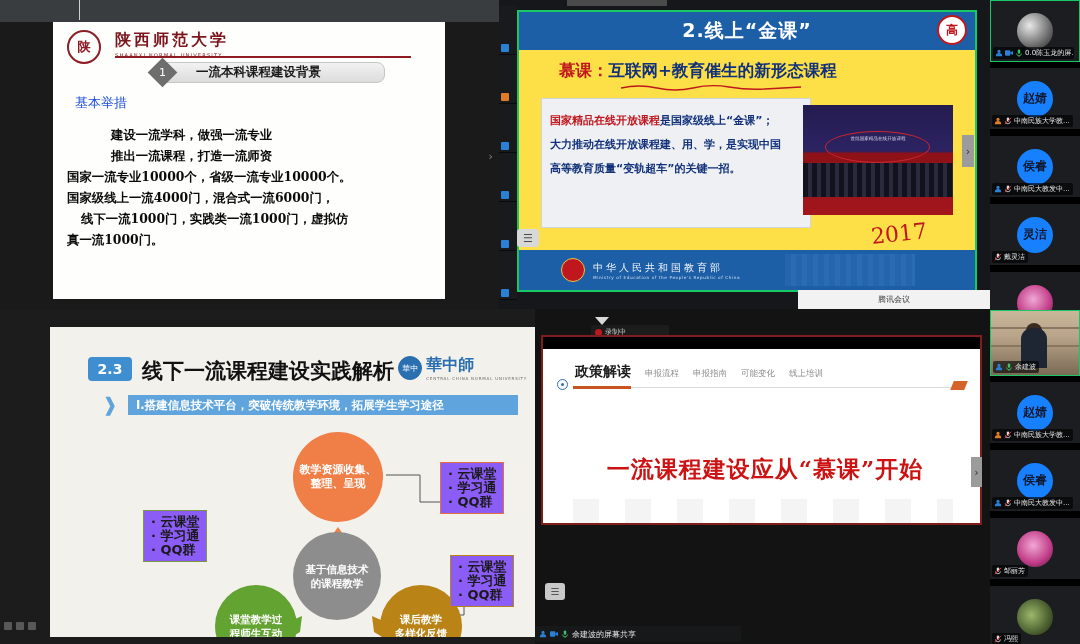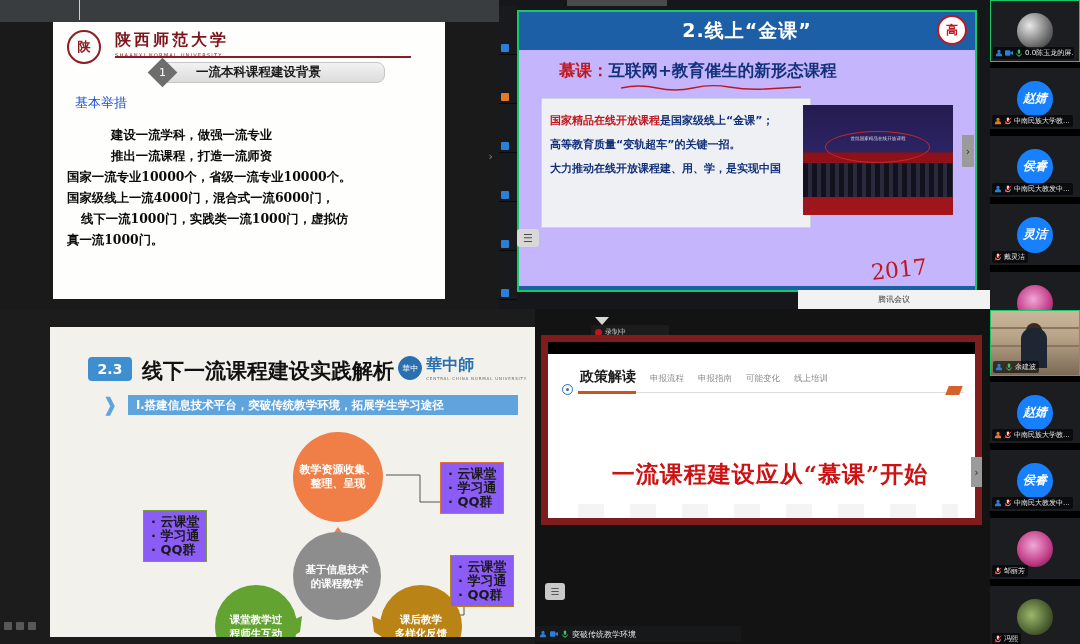--- a/index.html
+++ b/index.html
@@ -67,21 +67,21 @@
   #q2 .tiny-top{ position:absolute; left:68px; top:0; width:100px;height:6px; background:#4a4a4a;}
   .share-frame{ position:absolute; left:18px; top:10px; width:460px; height:282px;
                 border:2px solid #17c964; overflow:hidden; background:#fff; }
   .blue-hdr{ position:relative; height:38px; background:#1d5fa7;
              display:flex; align-items:center; justify-content:center; }
   .blue-hdr .t{ color:#fff; font-size:19px; font-weight:bold; letter-spacing:1px; }
   .hdr-badge{ position:absolute; right:8px; top:3px; width:30px; height:30px;
               border-radius:50%; background:#fff; border:2px solid #c0161d;
               display:flex;align-items:center;justify-content:center;
               color:#c0161d; font-size:12px; font-weight:bold; }
-  .blue-body{ position:relative; height:236px; background:#c4b5fd; }
+  .blue-body{ position:relative; height:200px; background:#fde047; }
   .mooc-line{ position:absolute; left:40px; top:10px; font-size:16.5px; font-weight:bold;}
   .mooc-line .r{ color:#c0161d; }
   .mooc-line .b{ color:#12317a; }
   .squiggle{ position:absolute; left:102px; top:34px; width:180px; height:7px; }
   .txtbox{ position:absolute; left:22px; top:48px; width:270px; height:130px;
            background:#eef0f4; border:1px solid #cfd4dc; padding:10px 8px; }
   .txtbox p{ color:#12317a; font-size:11px; font-weight:bold; line-height:24px; }
   .txtbox .hl{ color:#c0161d; }
   .photo{ position:absolute; right:22px; top:55px; width:150px; height:110px;
           background:linear-gradient(#241c4f 0%,#2c2363 42%,#8d1118 44%,#a3161c 100%);
@@ -159,21 +159,21 @@
   #q4 { left:535px; top:309px; width:455px; height:335px; background:#131313; }
   #q4 .recbar{ position:absolute; left:56px; top:16px; width:78px; height:14px;
                background:#1c1c1c; border-radius:2px; display:flex; align-items:center;
                gap:3px; padding-left:4px; }
   #q4 .recbar .dot{ width:7px;height:7px;border-radius:50%;background:#c0161d; }
   #q4 .recbar .t{ color:#cfcfcf; font-size:7px; }
   #q4 .tri{ position:absolute; left:60px; top:8px; width:0;height:0;
             border-left:7px solid transparent; border-right:7px solid transparent;
             border-top:8px solid #d8d8d8; }
   #q4 .sframe{ position:absolute; left:6px; top:26px; width:441px; height:190px;
-               border:7px solid #7f1d1d; background:#000; overflow:hidden; }
+               border:2px solid #7f1d1d; background:#000; overflow:hidden; }
   #q4 .white{ position:absolute; left:0; top:12px; width:100%; height:244px; background:#fff; }
   .navrow{ position:absolute; left:32px; top:14px; display:flex; align-items:baseline; gap:14px; }
   .navrow .active{ font-size:14px; font-weight:bold; color:#1a1a1a; }
   .navrow .item{ font-size:8.5px; color:#8c8c8c; }
   .navline{ position:absolute; left:30px; top:38px; width:386px; height:1.4px; background:#dcdcdc; }
   .navline .fill{ width:58px; height:3px; background:#c8551f; margin-top:-1px; }
   .navdot{ position:absolute; left:14px; top:30px; width:11px;height:11px; border-radius:50%;
            border:1.4px solid #2f6fb0; display:flex;align-items:center;justify-content:center; }
   .navdot i{ width:3px;height:3px;border-radius:50%;background:#2f6fb0; display:block;}
   .para-r{ position:absolute; width:14px;height:9px; background:#d4622a;
@@ -194,22 +194,22 @@
   #q4 .sharebar .t{ color:#e6e6e6; font-size:8px; }
 
   
   #railTop { position:absolute; left:990px; top:0; width:90px; height:310px; background:#0d0e10; }
   #railBot { position:absolute; left:990px; top:310px; width:90px; height:334px; background:#0d0e10; }
   .tile{ position:relative; width:90px; height:62px; border-bottom:1px solid #000;
          background:#1b1d20; overflow:hidden; }
   .tile.active{ border:1.5px solid #17c964; }
   .avatar{ position:absolute; left:50%; top:50%; transform:translate(-50%,-50%);
            width:36px; height:36px; border-radius:50%; background:#1780ff;
-           color:#ffffff; font-size:12px; font-weight:bold;
-           display:flex; align-items:center; justify-content:center;font-style:italic; }
+           color:#0f172a; font-size:12px; font-weight:bold;
+           display:flex; align-items:center; justify-content:center; }
   .photoav{ border-radius:50%; width:36px;height:36px; position:absolute;
             left:50%; top:50%; transform:translate(-50%,-50%); }
   .pa-moon{ background:radial-gradient(circle at 35% 35%,#e8e8e8,#5a5a5a 70%,#2a2a2a); }
   .pa-flower{ background:radial-gradient(circle at 45% 40%,#f0a8d6,#c13b86 60%,#3c1c30); }
   .pa-green{ background:radial-gradient(circle at 40% 45%,#9cb86b,#4c6030 60%,#20260f); }
   .vidtile{ position:absolute; inset:0;
             background:linear-gradient(#c9b79a 0%,#b9a489 40%,#7a6a55 100%); }
   .vidtile .shelf{ position:absolute; left:0; top:16px; width:100%; height:2px; background:#8a7760;}
   .vidtile .shelf2{ position:absolute; left:0; top:34px; width:100%; height:2px; background:#8a7760;}
   .vidtile .person{ position:absolute; left:34%; top:26%; width:26px; height:40px;
@@ -300,22 +300,22 @@
           <span class="r">慕课：</span><span class="b">互联网+教育催生的新形态课程</span>
         </div>
         <svg class="squiggle" viewBox="0 0 180 7">
           <path d="M0 4 Q18 0 36 4 T72 4 T108 3 T144 5 T180 3" stroke="#c0161d" stroke-width="1.3" fill="none"></path>
         </svg>
 
         <div class="txtbox">
           <p>
             <span class="hl">国家精品在线开放课程</span><span>是国家级线上“金课”；</span>
           </p>
+          <p>大力推动在线开放课程建、用、学，是实现中国</p>
           <p>高等教育质量“变轨超车”的关键一招。</p>
-          <p>大力推动在线开放课程建、用、学，是实现中国</p>
         </div>
 
         <div class="photo">
           <div class="ellipse"></div>
           <div class="capt">首批国家精品在线开放课程</div>
           <div class="crowd"></div>
         </div>
         <div class="year2017">2017</div>
       </div>
 
@@ -440,21 +440,21 @@
         </svg>
       <svg class="mini-ico ico-cam" viewBox="0 0 12 10">
           <rect x="0" y="1" width="8" height="8" rx="1.5" fill="currentColor"></rect>
           <path d="M8 4l4-2v6l-4-2z" fill="currentColor"></path>
         </svg>
       <svg class="mini-ico ico-mic" viewBox="0 0 10 10">
           <rect x="3.5" y="0.5" width="3" height="5.5" rx="1.5" fill="currentColor"></rect>
           <path d="M2 5.5a3 3 0 006 0" stroke="currentColor" stroke-width="1" fill="none"></path>
           <rect x="4.5" y="8" width="1" height="2" fill="currentColor"></rect>
         </svg>
-      <span class="t">突破传统教学环境</span>
+      <span class="t">余建波的屏幕共享</span>
     </div>
   </div>
 
   <div id="railTop">
 
     <div class="tile active">
       <div class="photoav pa-moon"></div>
       <div class="nameplate">
         <svg class="mini-ico ico-user" viewBox="0 0 10 10">
             <circle cx="5" cy="3" r="2" fill="currentColor"></circle>

